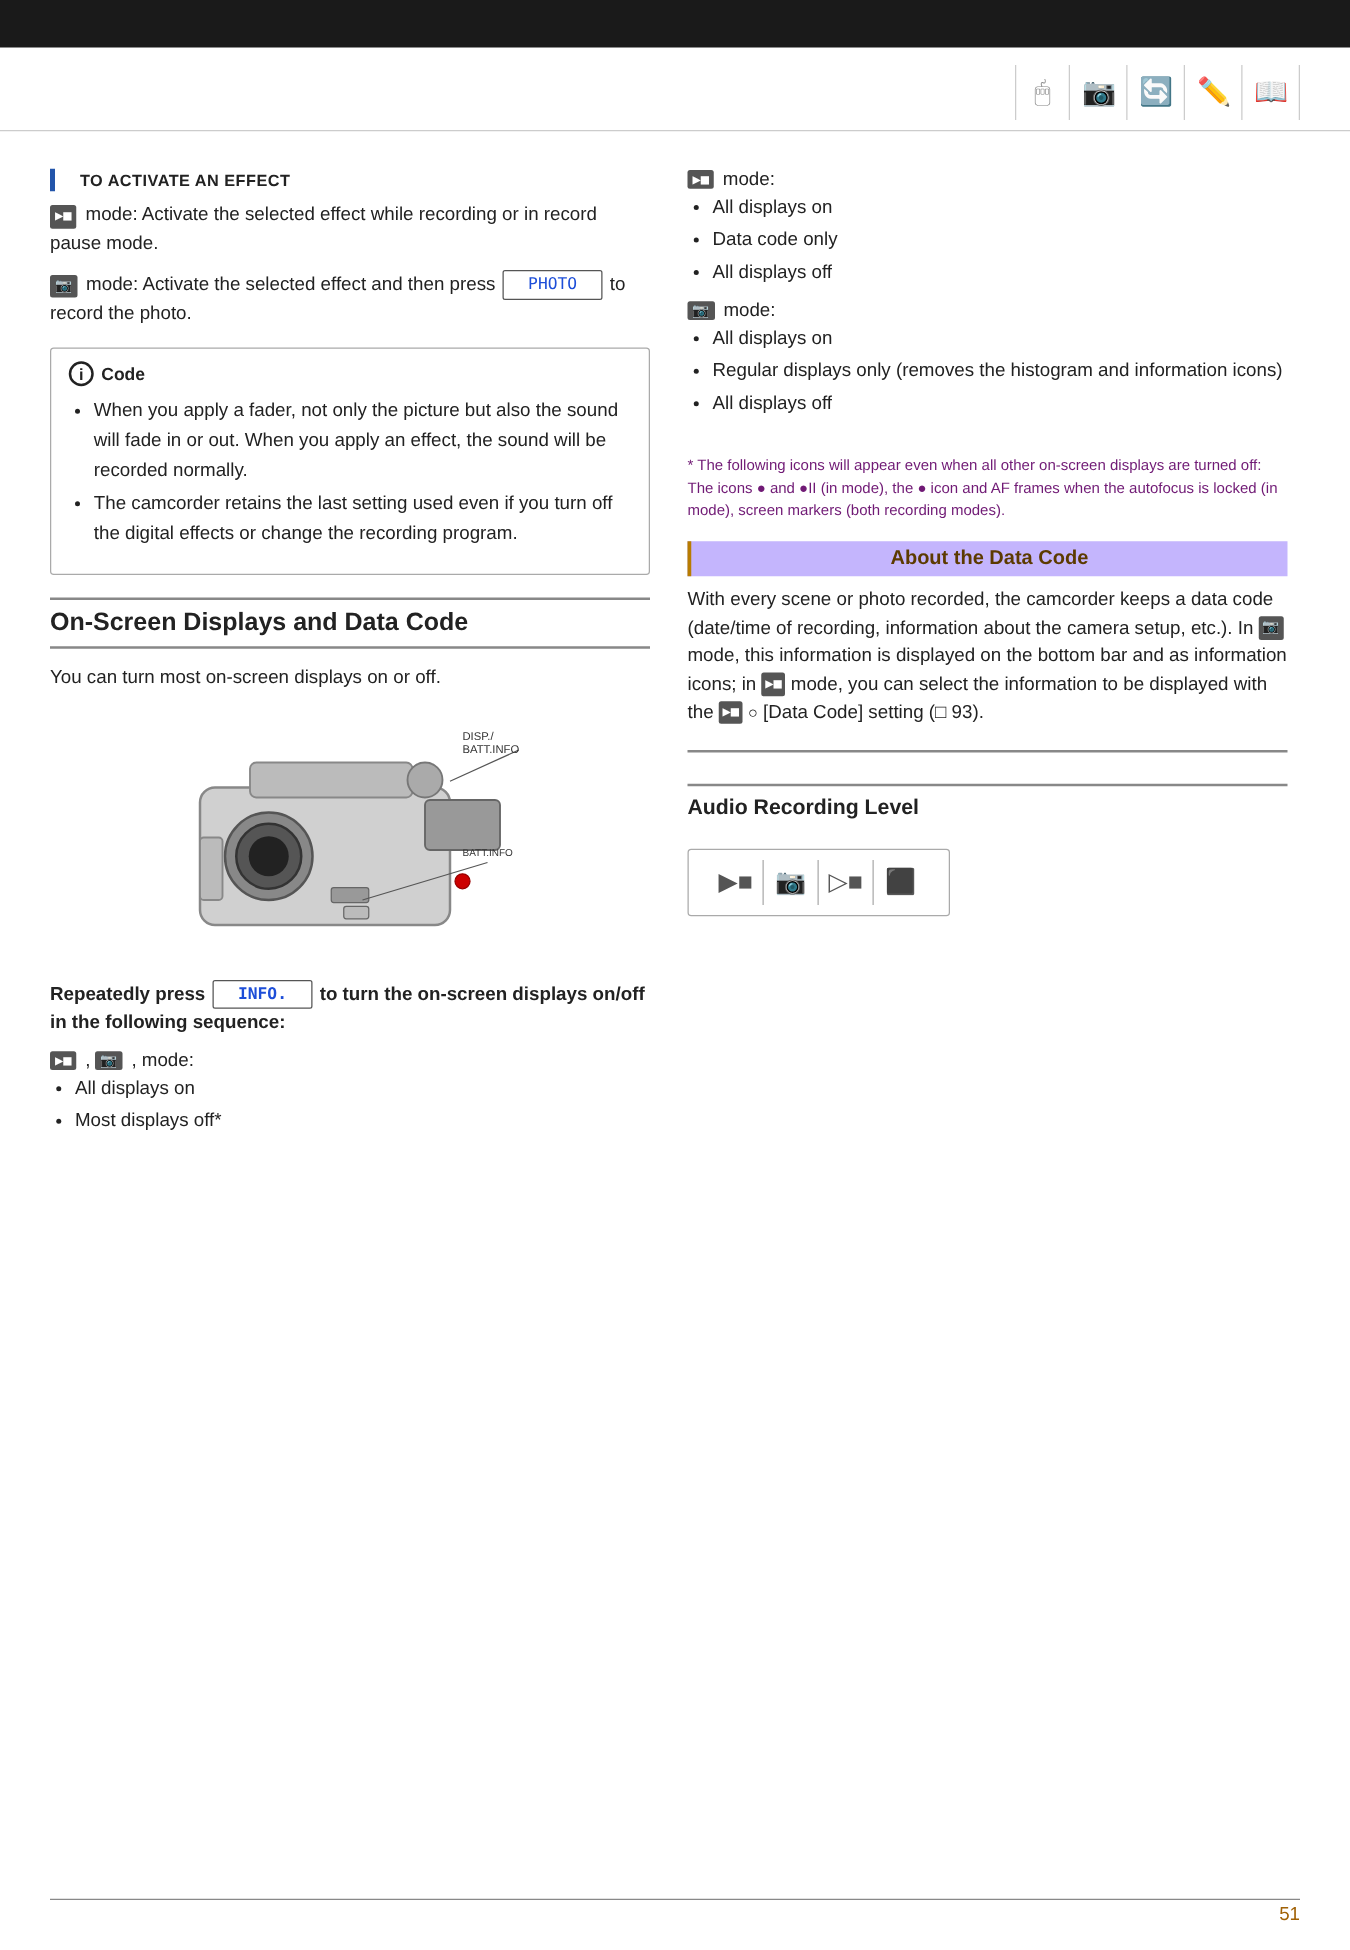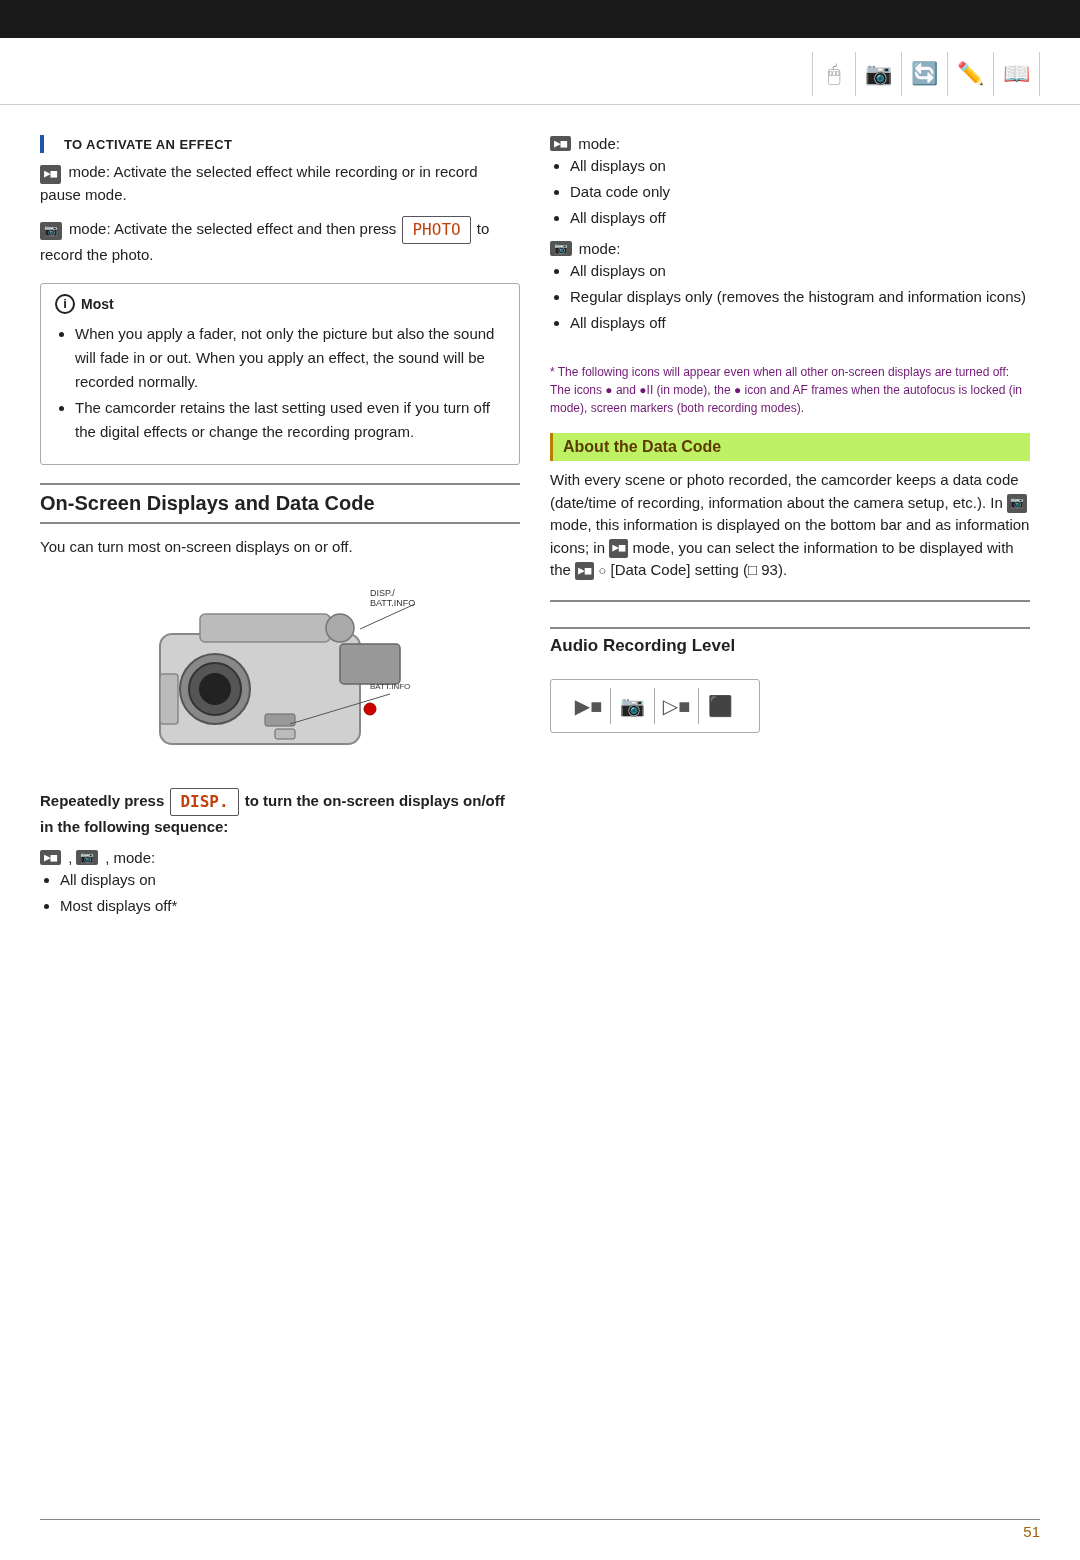--- a/index.html
+++ b/index.html
@@ -85,23 +85,23 @@
       color: #fff;
       font-size: 11px;
       padding: 1px 3px;
       border-radius: 2px;
       font-family: monospace;
       vertical-align: middle;
     }
     .btn-label {
       display: inline-block;
       border: 1.5px solid #555;
-      color: #c2410c;
-      font-size: 16px;
-      padding: 1px 9px;
+      color: #1d4ed8;
+      font-size: 13px;
+      padding: 1px 19px;
       border-radius: 2px;
       font-family: monospace;
       vertical-align: middle;
       margin: 0 2px;
     }
     p { margin-bottom: 10px; line-height: 1.5; }
     ul { margin-left: 20px; margin-bottom: 10px; line-height: 1.6; }
     ul li { margin-bottom: 2px; }
     .notes-box {
       border: 1px solid #aaa;
@@ -155,24 +155,25 @@
     .mode-list-label {
       display: flex;
       align-items: center;
       gap: 4px;
       margin: 8px 0 2px 0;
     }
     .about-data-code-title {
       font-size: 16px;
       font-weight: bold;
       color: #5c3a00;
-      background: #bef264;
+      background: #c4b5fd;
       padding: 5px 10px;
       margin-bottom: 8px;
       border-left: 3px solid #b87c00;
+      text-align: center;
     }
     .audio-title {
       font-size: 17px;
       font-weight: bold;
       border-top: 2px solid #888;
       padding: 7px 0 5px 0;
       margin: 18px 0 10px 0;
     }
     .footnote {
       font-size: 12px;
@@ -257,21 +258,21 @@
     <p>
       <span class="mode-icon">📷</span>
       <span>mode: Activate the selected effect and then press</span>
       <span class="btn-label">PHOTO</span>
       <span>to record the photo.</span>
     </p>
 
     <div class="notes-box">
       <div class="notes-title">
         <div class="info-circle">i</div>
-        <span>Most</span>
+        <span>Code</span>
       </div>
       <ul>
         <li>When you apply a fader, not only the picture but also the sound will fade in or out. When you apply an effect, the sound will be recorded normally.</li>
         <li>The camcorder retains the last setting used even if you turn off the digital effects or change the recording program.</li>
       </ul>
     </div>
 
     <div class="section-title-main">On-Screen Displays and Data Code</div>
 
     <p>You can turn most on-screen displays on or off.</p>
@@ -301,21 +302,21 @@
         <text x="250" y="115" font-size="8" fill="#333" font-family="Arial">BATT.INFO</text>
 
         <circle cx="250" cy="135" r="6" fill="#c00" stroke="#900" stroke-width="1"></circle>
 
         <rect x="40" y="100" width="18" height="50" rx="3" fill="#bbb" stroke="#888" stroke-width="1.5"></rect>
       </svg>
     </div>
 
     <p class="bold-instruction">
       <span>Repeatedly press</span>
-      <span class="btn-label">DISP.</span>
+      <span class="btn-label">INFO.</span>
       <span>to turn the on-screen displays on/off in the following sequence:</span>
     </p>
 
     <div class="mode-list-label">
       <span class="mode-icon">▶■</span>
       <span>,</span>
       <span class="mode-icon">📷</span>
       <span>, mode:</span>
     </div>
     <ul>

